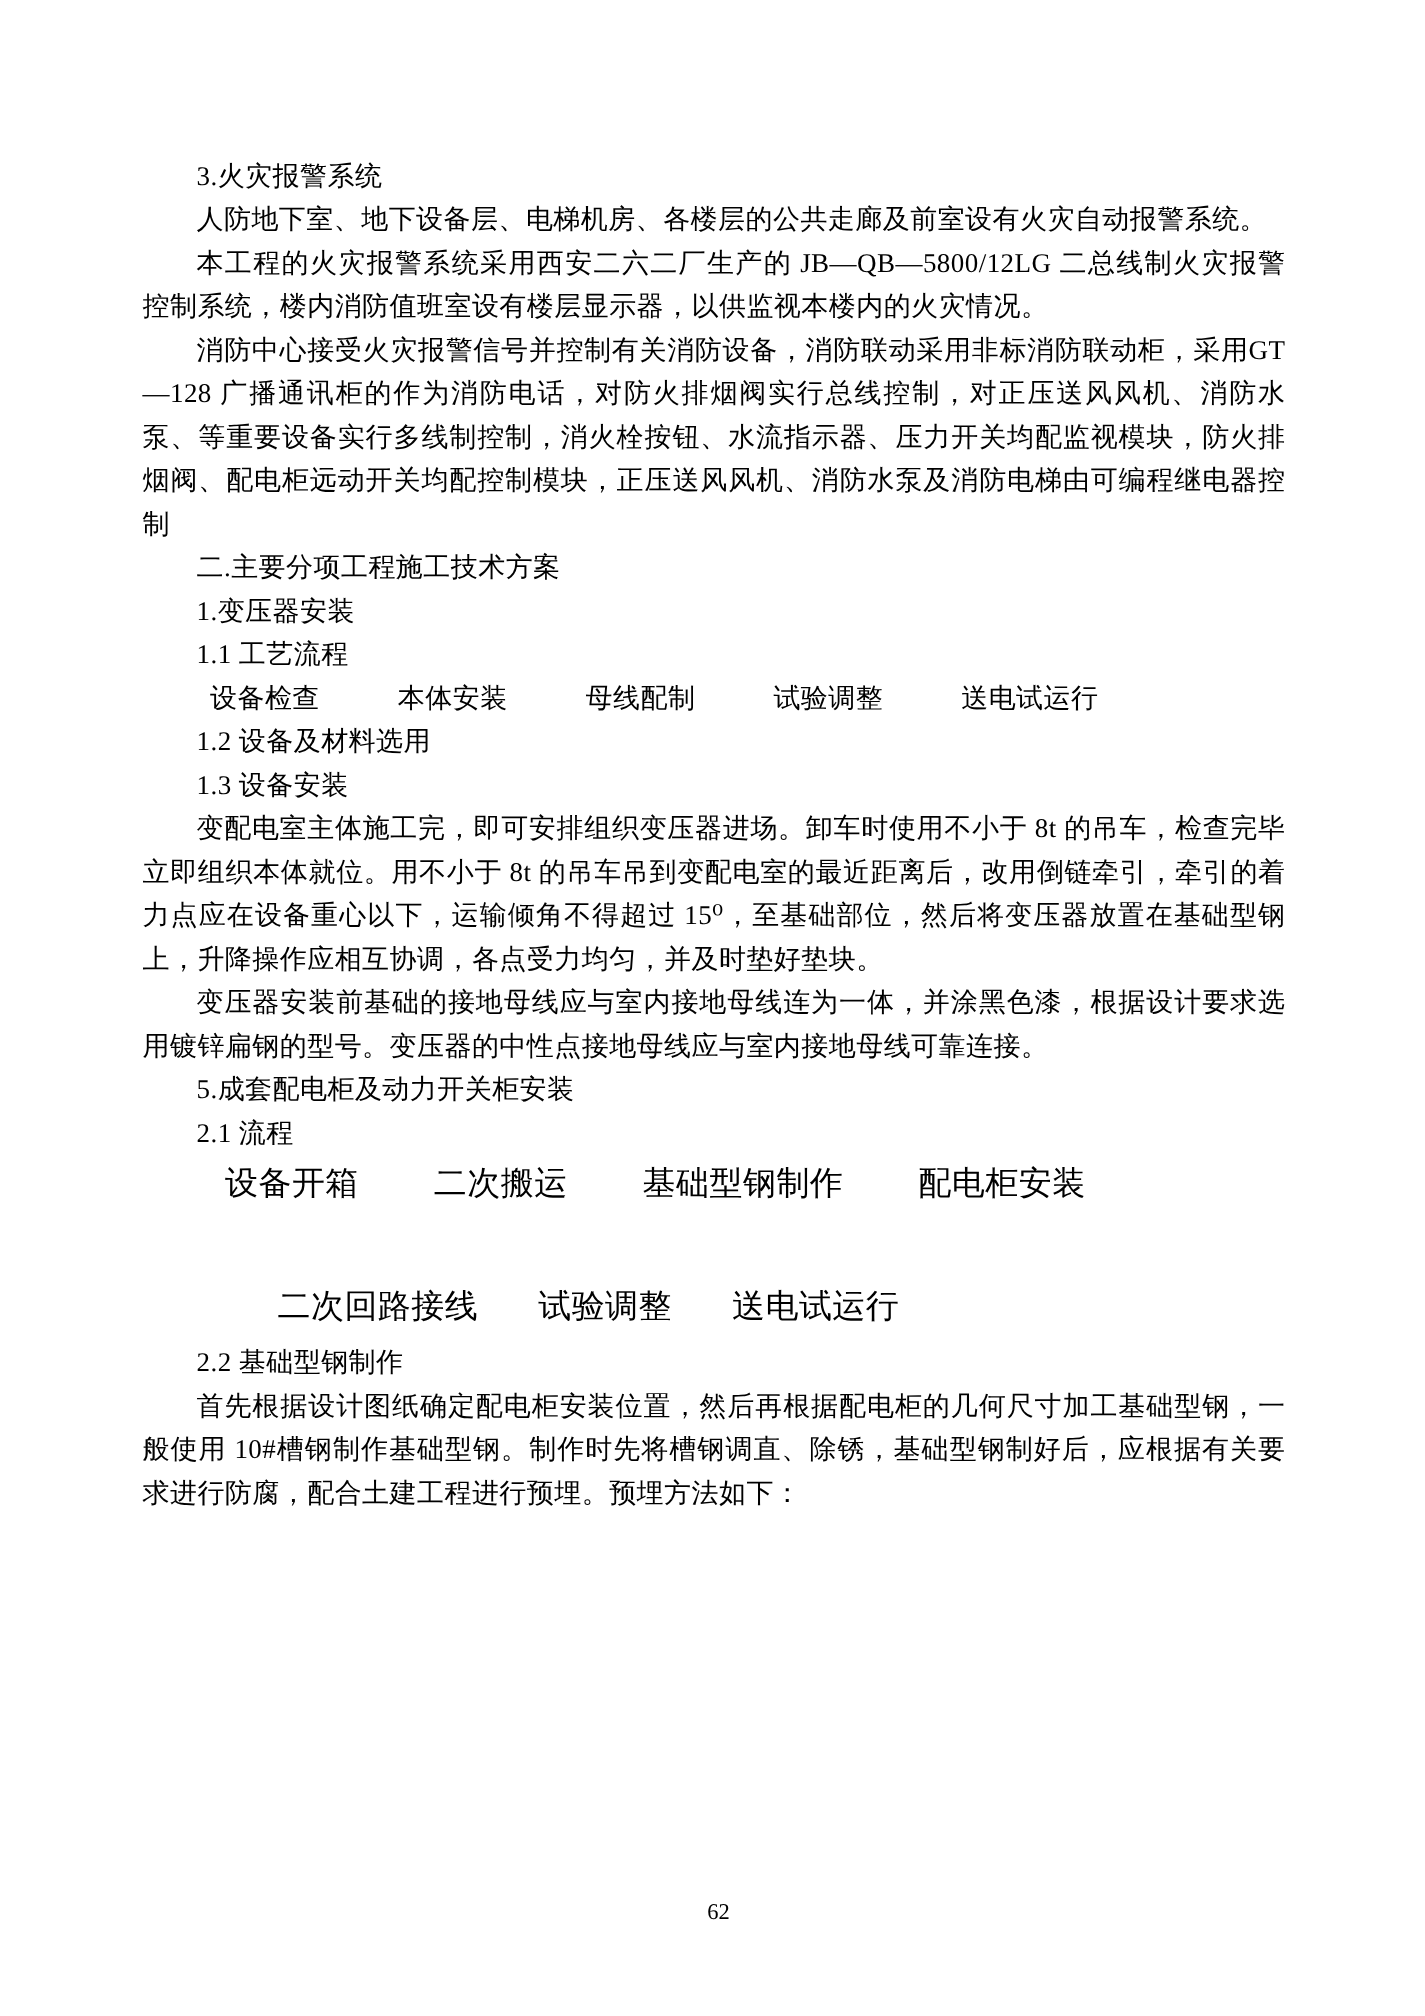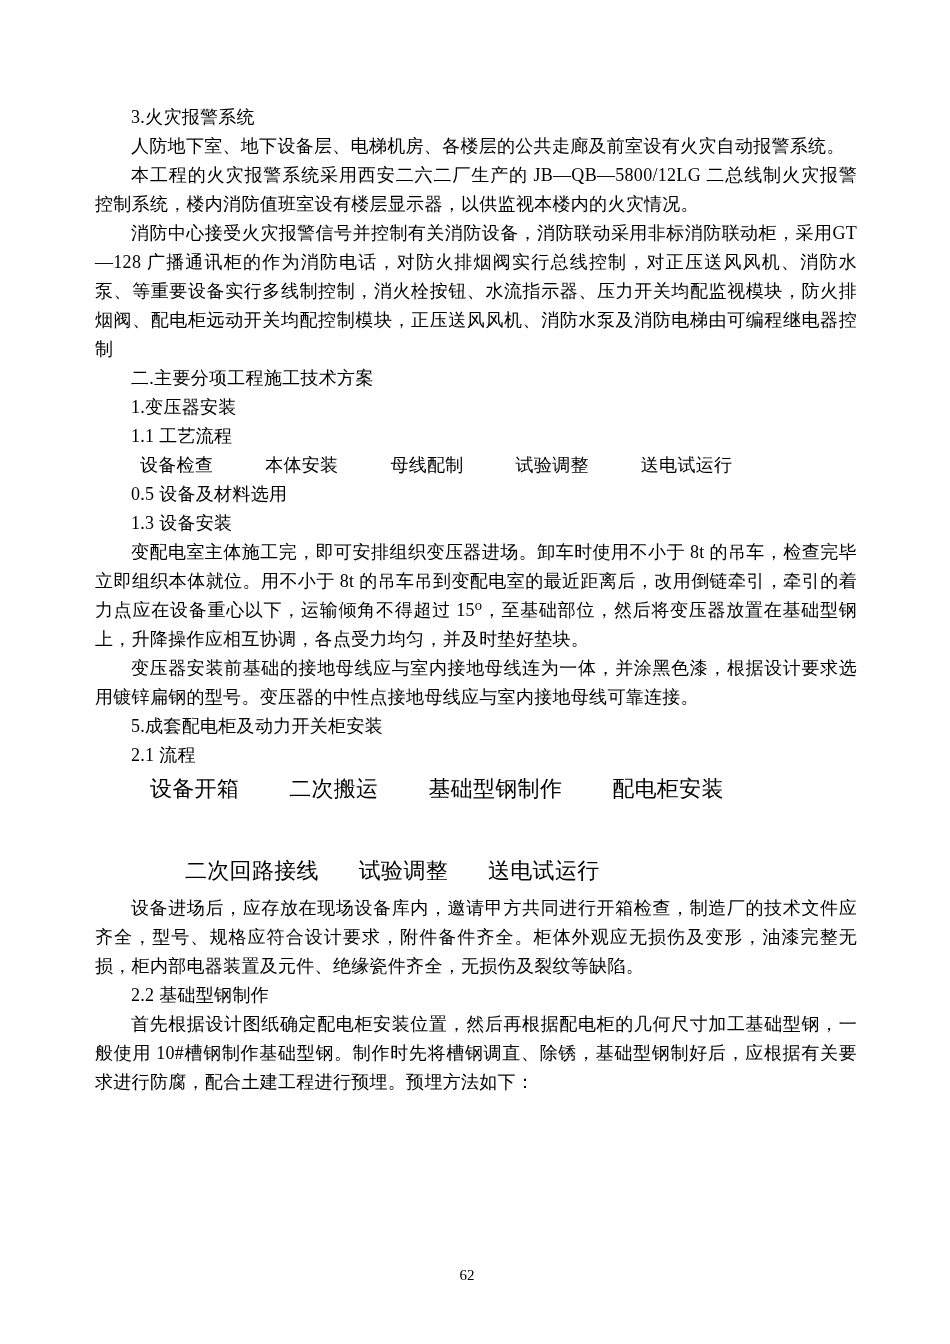--- a/index.html
+++ b/index.html
@@ -55,21 +55,21 @@
     }
     .flow-cabinet-2 {
       padding-left: 90px;
       gap: 40px;
       margin-top: 48px;
       margin-bottom: 6px;
       align-items: center;
     }
     .footer {
       position: absolute;
-      left: 0;
+      left: 12px;
       bottom: 60px;
       width: 100%;
       text-align: center;
     }
     .page-num {
       font-size: 15px;
       line-height: 18px;
     }
   </style>
 </head>
@@ -87,41 +87,40 @@
     <p class="para">1.1 工艺流程</p>
 
     <p class="para flow flow-transformer">
       <span class="flow-step">设备检查</span>
       <span class="flow-step">本体安装</span>
       <span class="flow-step">母线配制</span>
       <span class="flow-step">试验调整</span>
       <span class="flow-step">送电试运行</span>
     </p>
 
-    <p class="para">0.5 设备及材料选用</p>
+    <p class="para">1.2 设备及材料选用</p>
     <p class="para">1.3 设备安装</p>
     <p class="para">变配电室主体施工完，即可安排组织变压器进场。卸车时使用不小于 8t 的吊车，检查完毕立即组织本体就位。用不小于 8t 的吊车吊到变配电室的最近距离后，改用倒链牵引，牵引的着力点应在设备重心以下，运输倾角不得超过 15⁰，至基础部位，然后将变压器放置在基础型钢上，升降操作应相互协调，各点受力均匀，并及时垫好垫块。</p>
     <p class="para">变压器安装前基础的接地母线应与室内接地母线连为一体，并涂黑色漆，根据设计要求选用镀锌扁钢的型号。变压器的中性点接地母线应与室内接地母线可靠连接。</p>
     <p class="para">5.成套配电柜及动力开关柜安装</p>
     <p class="para">2.1 流程</p>
 
     <p class="para flow flow-large flow-cabinet-1">
       <span class="flow-step">设备开箱</span>
       <span class="flow-step">二次搬运</span>
       <span class="flow-step">基础型钢制作</span>
       <span class="flow-step">配电柜安装</span>
     </p>
 
     <p class="para flow flow-large flow-cabinet-2">
       <span class="flow-step">二次回路接线</span>
       <span class="flow-step">试验调整</span>
       <span class="flow-step">送电试运行</span>
     </p>
 
-    <p class="para">设备进场后，应存放在现场设备库内，邀请甲方共同进行开箱检查，制造厂的技术文件应齐全，型号、规格应符合设计要求，附件备件齐全。柜体外观应无损伤及变形，油漆完整无损，柜内部电器装置及元件、绝缘瓷件齐全，无损伤及裂纹等缺陷。</p>
     <p class="para">2.2 基础型钢制作</p>
     <p class="para">首先根据设计图纸确定配电柜安装位置，然后再根据配电柜的几何尺寸加工基础型钢，一般使用 10#槽钢制作基础型钢。制作时先将槽钢调直、除锈，基础型钢制好后，应根据有关要求进行防腐，配合土建工程进行预埋。预埋方法如下：</p>
 
   </div>
 
   <div class="footer">
     <span class="page-num">62</span>
   </div>
 </div>
 

